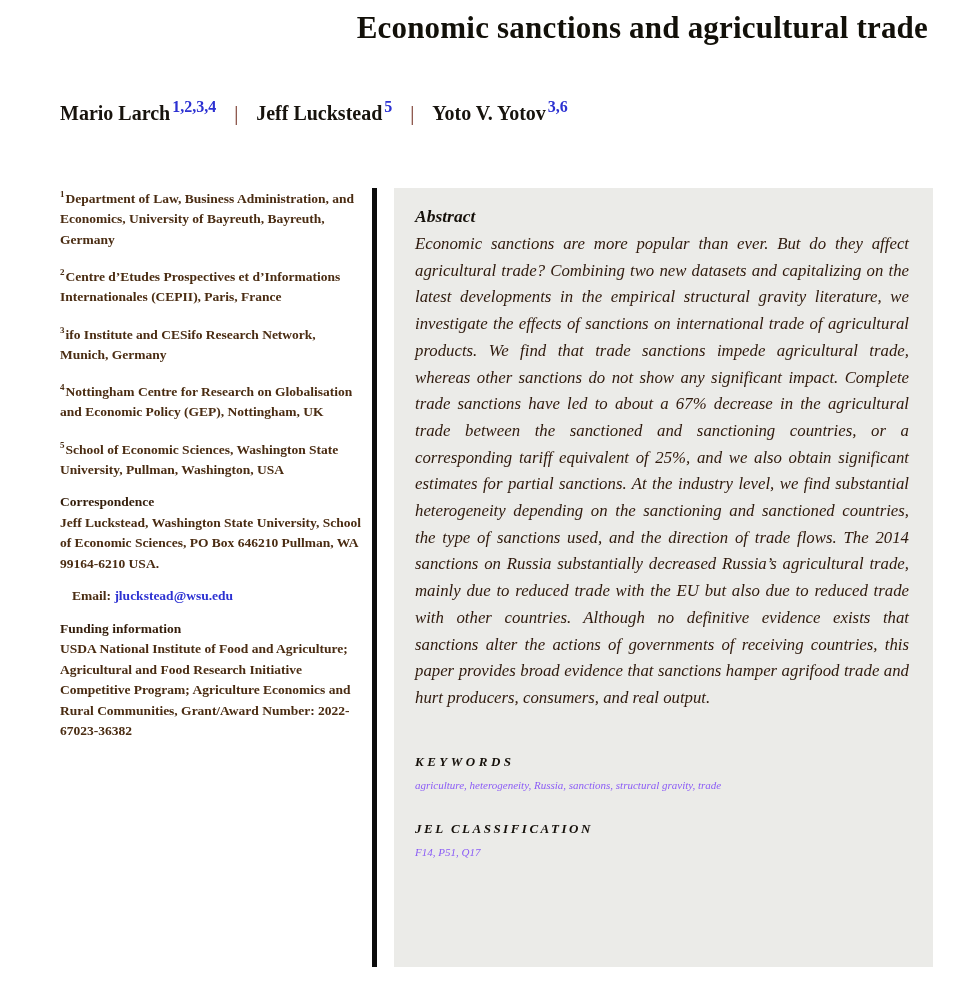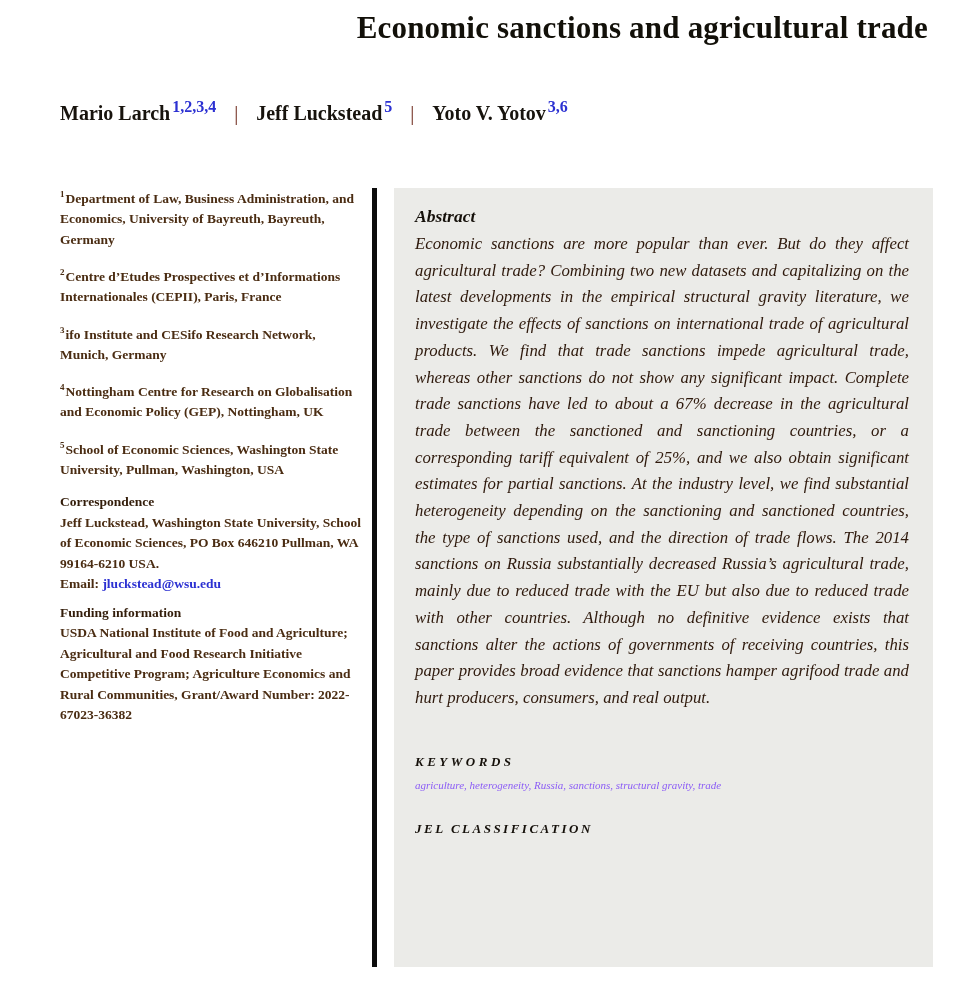--- a/index.html
+++ b/index.html
@@ -62,21 +62,21 @@
     font-weight: bold;
     color: #4a2c12;
   }
   .aff { margin: 0 0 12px 0; }
   .aff sup { font-size: 9px; color: #4a2c12; margin-right: 1px; }
   .block-head {
     margin: 8px 0 0 0;
     color: #331d0a;
   }
   .block-body { margin: 0; }
-  .email-line { margin: 0; }
+  .email-line { margin: 12px; }
   .email-link {
     color: #2c31d2;
     text-decoration: none;
     font-weight: bold;
   }
 
   
   .divider {
     position: absolute;
     left: 372px;
@@ -160,15 +160,16 @@
   <div class="divider"></div>
 
   <div class="abstract-box">
     <h2 class="abstract-head">Abstract</h2>
     <p class="abstract-text">Economic sanctions are more popular than ever. But do they affect agricultural trade? Combining two new datasets and capitalizing on the latest developments in the empirical structural gravity literature, we investigate the effects of sanctions on international trade of agricultural products. We find that trade sanctions impede agricultural trade, whereas other sanctions do not show any significant impact. Complete trade sanctions have led to about a 67% decrease in the agricultural trade between the sanctioned and sanctioning countries, or a corresponding tariff equivalent of 25%, and we also obtain significant estimates for partial sanctions. At the industry level, we find substantial heterogeneity depending on the sanctioning and sanctioned countries, the type of sanctions used, and the direction of trade flows. The 2014 sanctions on Russia substantially decreased Russia’s agricultural trade, mainly due to reduced trade with the EU but also due to reduced trade with other countries. Although no definitive evidence exists that sanctions alter the actions of governments of receiving countries, this paper provides broad evidence that sanctions hamper agrifood trade and hurt producers, consumers, and real output.</p>
 
     <h3 class="caps-head">KEYWORDS</h3>
     <p class="caps-body">agriculture, heterogeneity, Russia, sanctions, structural gravity, trade</p>
 
     <h3 class="caps-head jel">JEL CLASSIFICATION</h3>
+    <p class="caps-body">F14, P51, Q17</p>
   </div>
 
 </div>
 
 </body></html>

